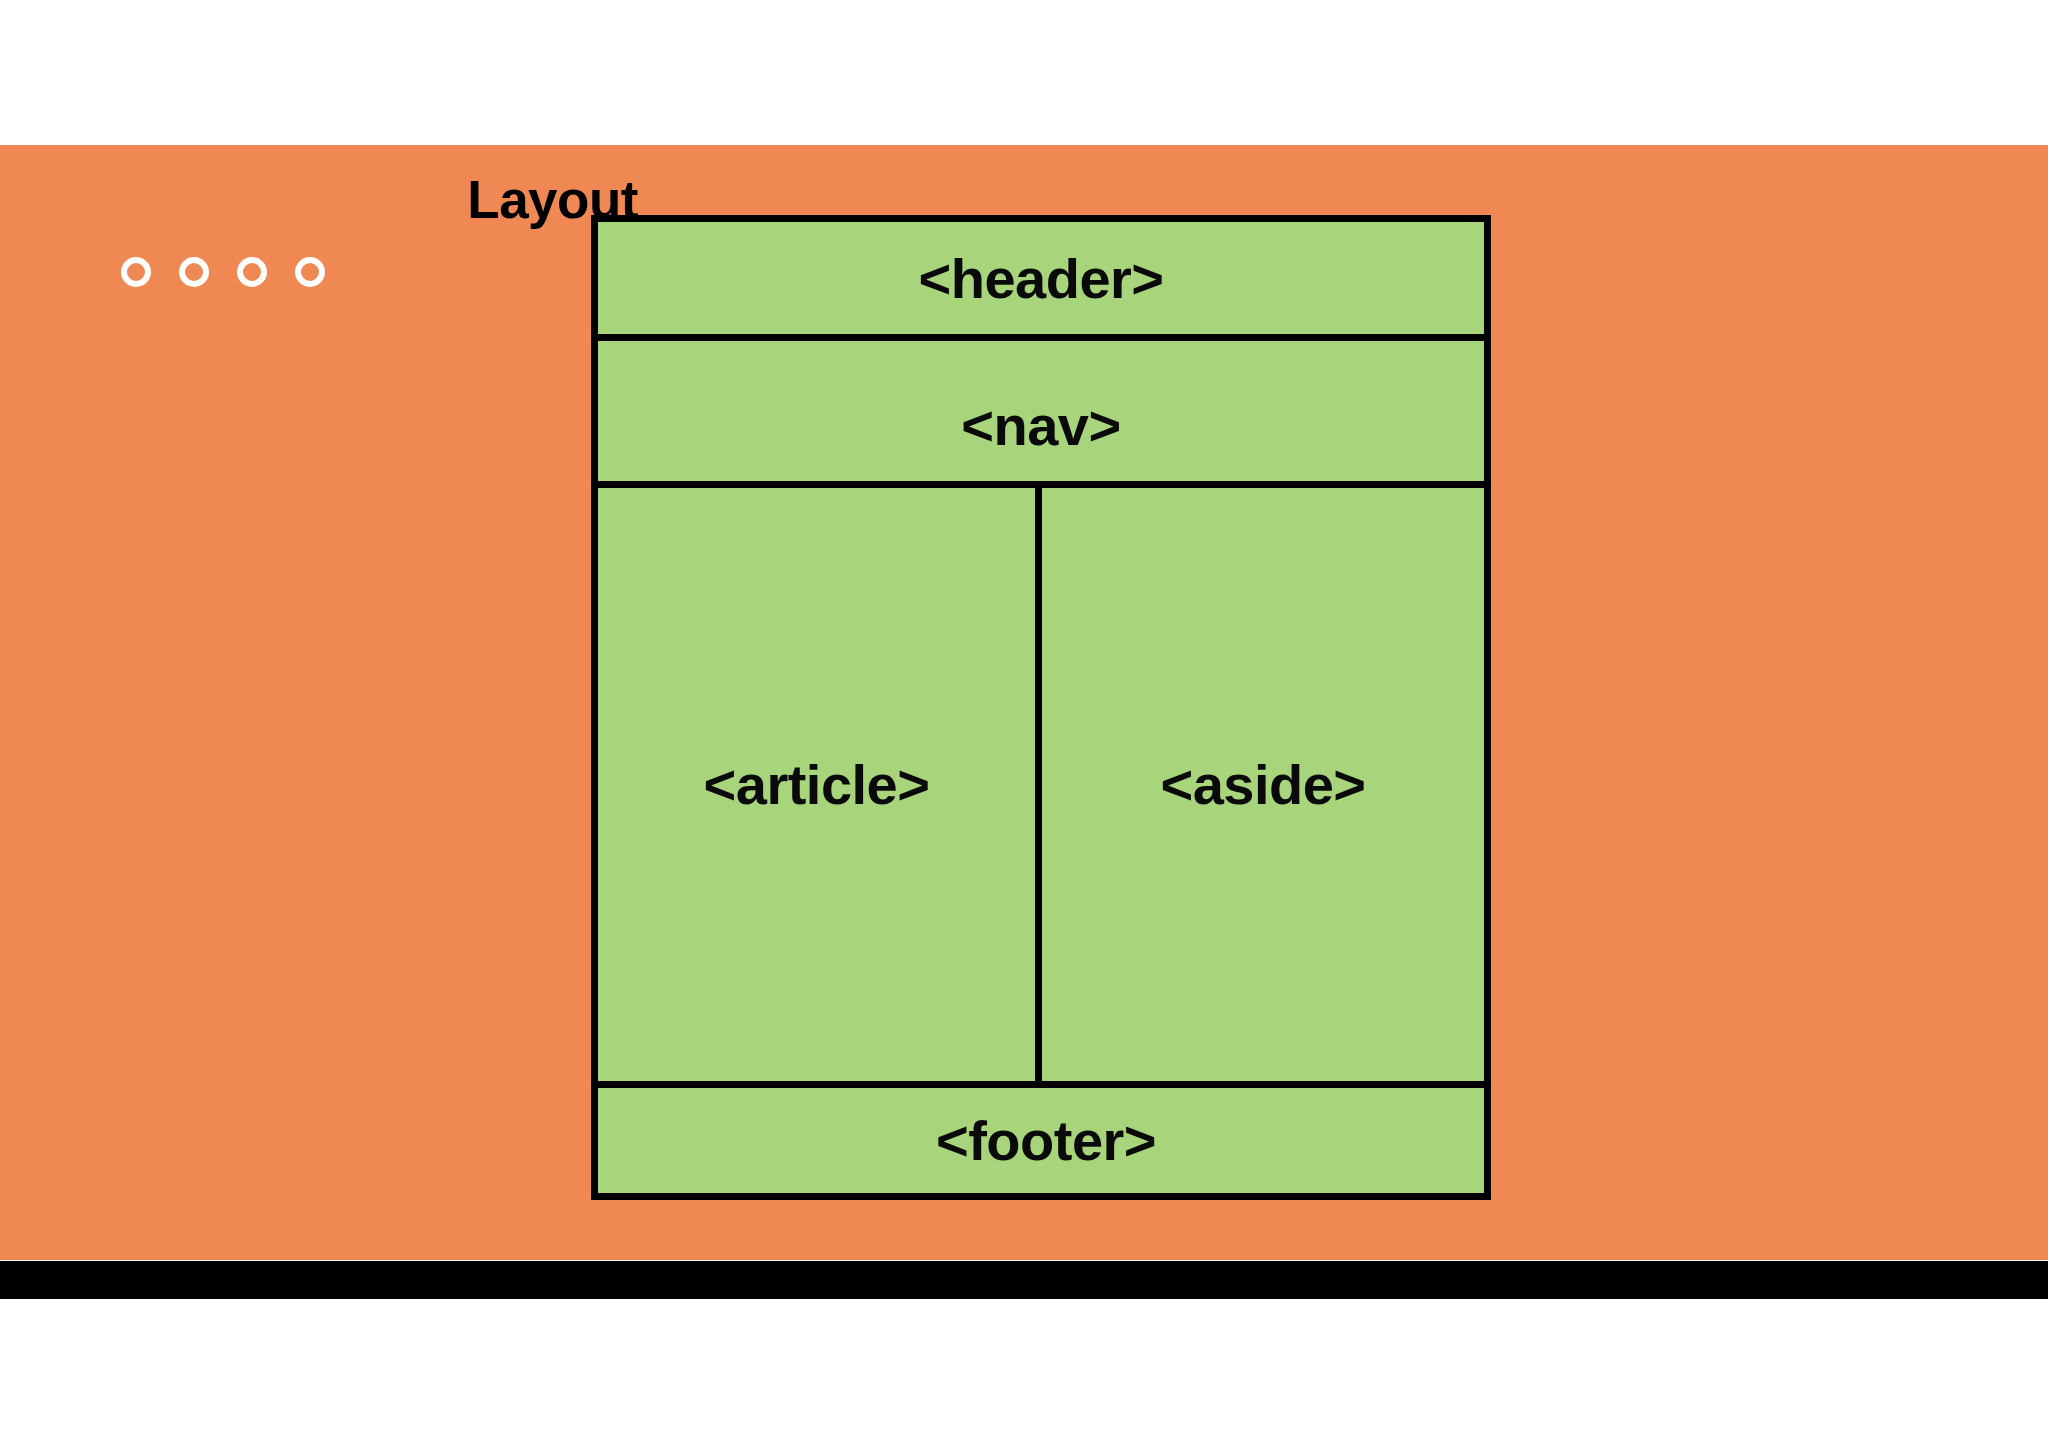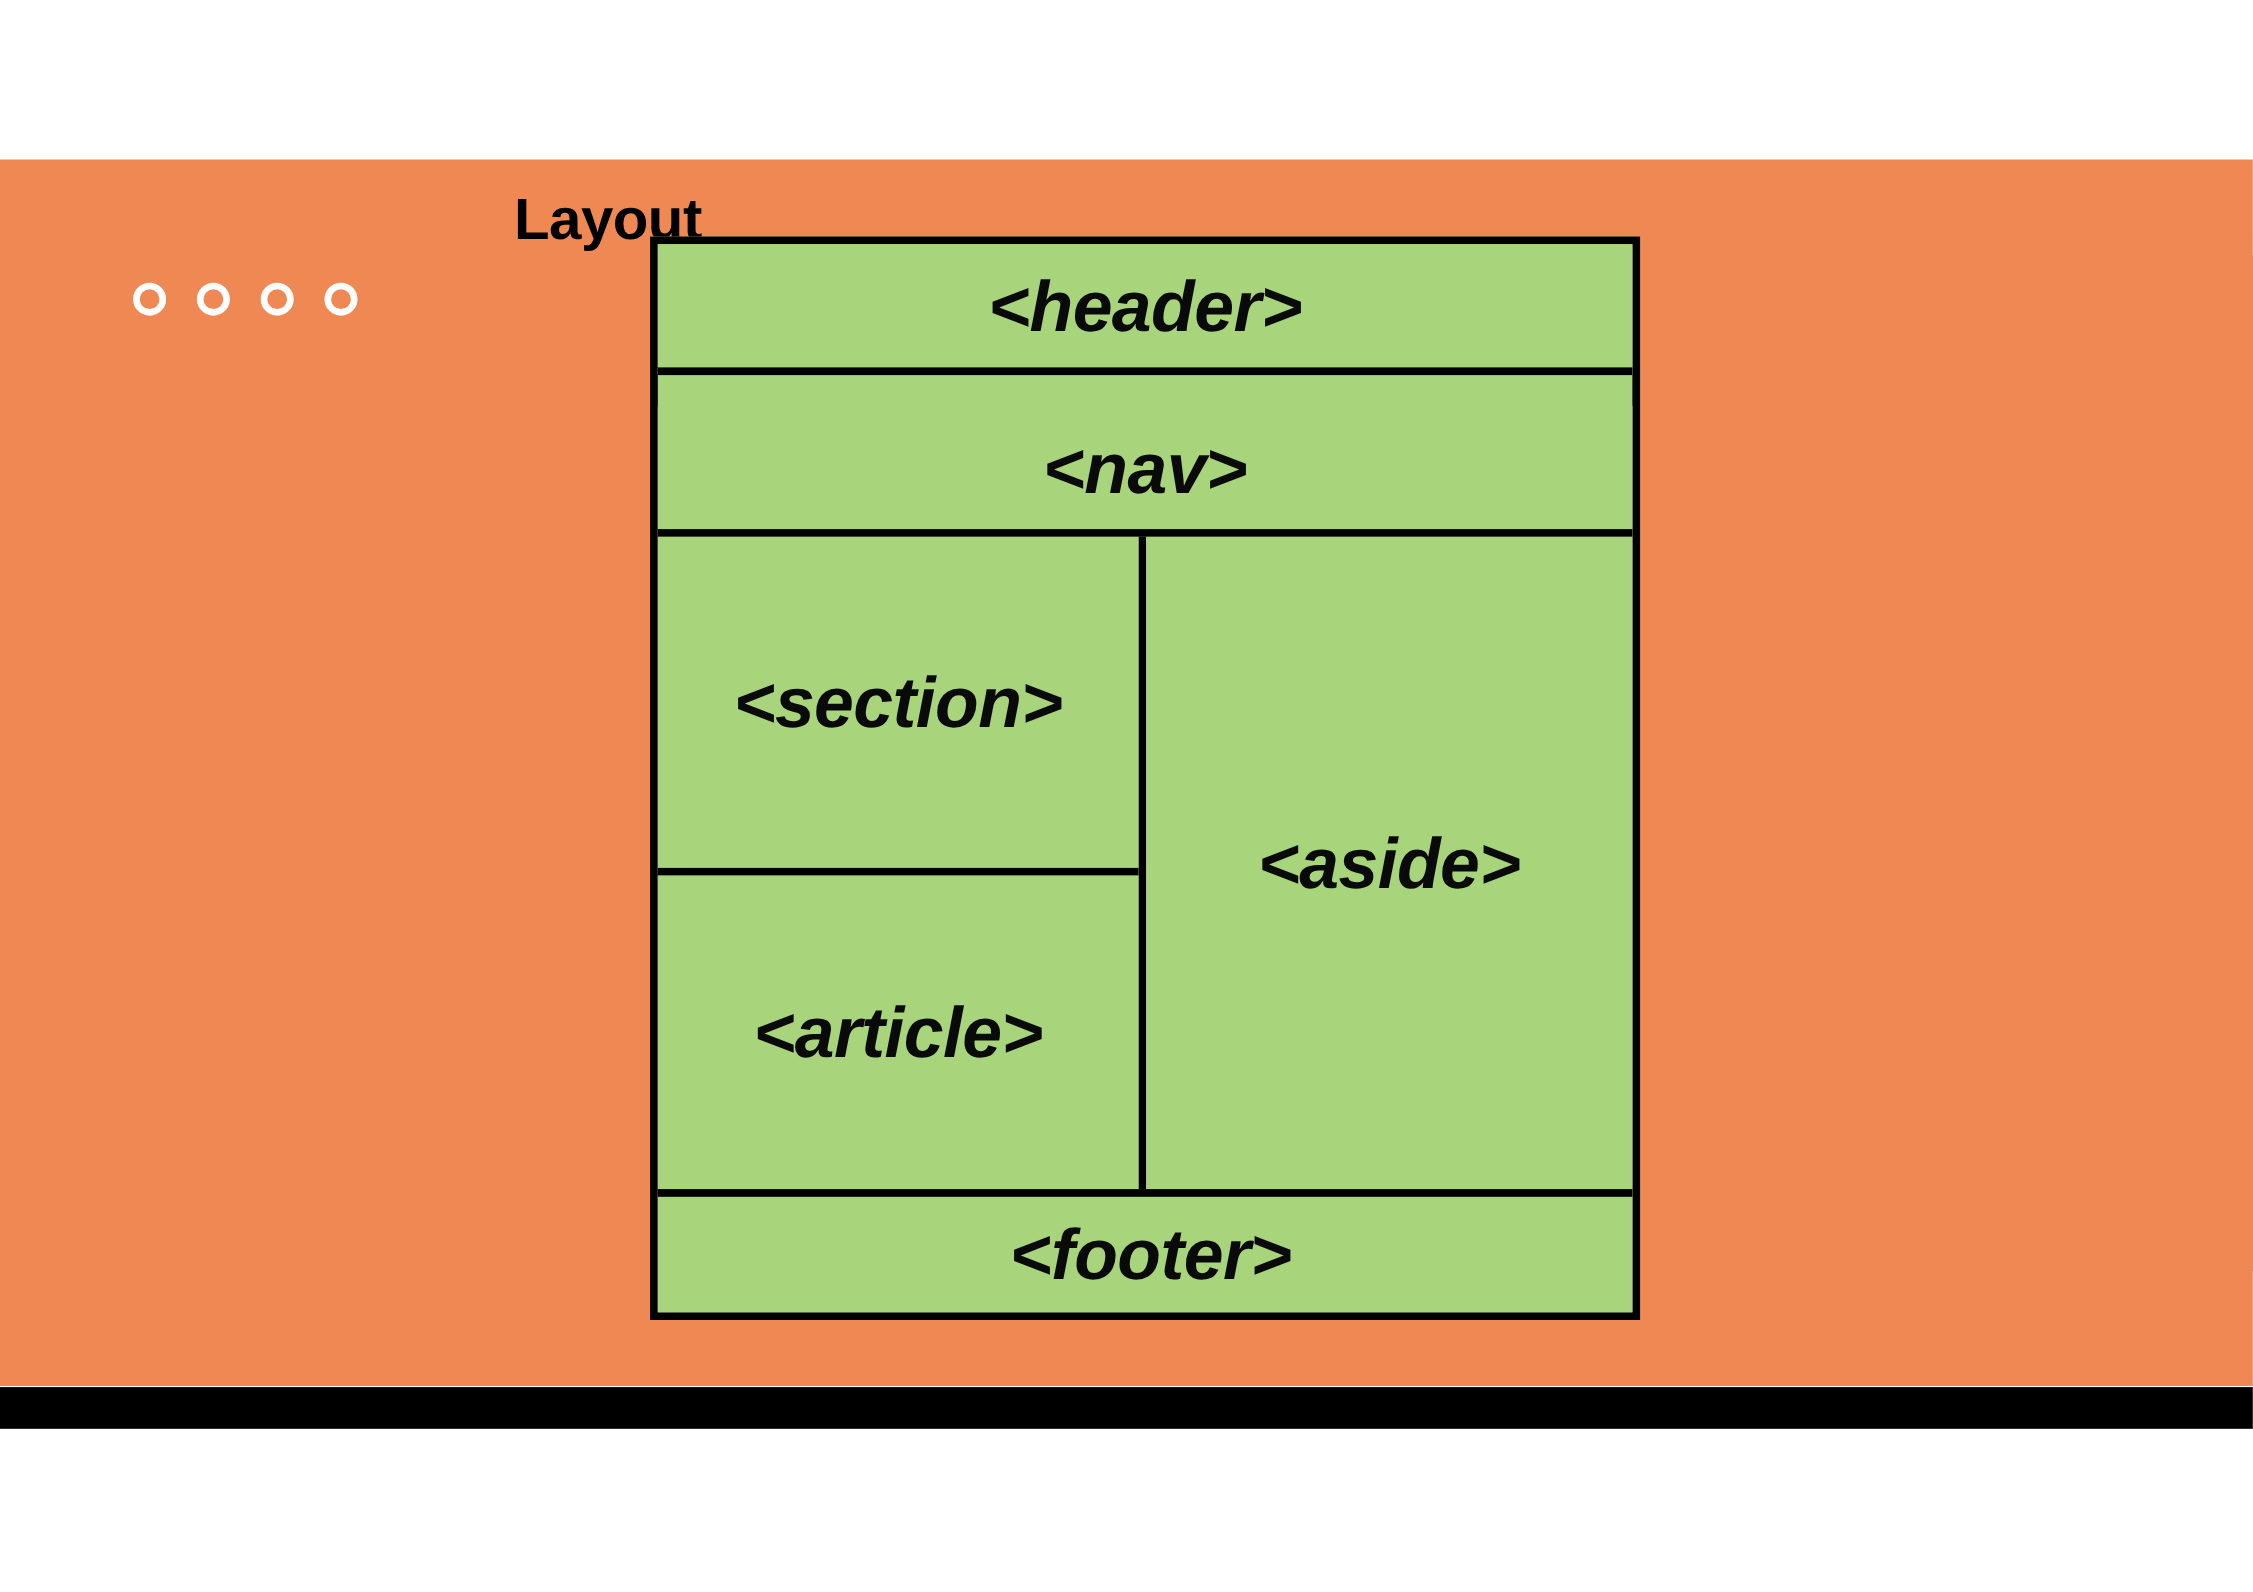--- a/index.html
+++ b/index.html
@@ -113,26 +113,25 @@
   .region {
     background: #a8d47b;
     display: flex;
     align-items: center;
     justify-content: center;
     box-sizing: border-box;
     position: relative;
   }
 
   .region-label {
-    font-size: 65px;
+    font-size: 56px;
     font-weight: bold;
     color: #0a0a0a;
     letter-spacing: -0.5px;
     white-space: nowrap;
-    font-style: italic;
   }
 
   
   #region-header {
     height: 119px;  
     border-bottom: 7px solid #000000;
     flex: 0 0 auto;
   }
 
   
@@ -211,23 +210,20 @@
       </div>
 
       <div class="region" id="region-nav">
         <span class="region-label">&lt;nav&gt;</span>
       </div>
 
       <div id="region-middle">
 
         <div id="middle-left-column">
 
-          <div class="region" id="region-section">
-            <span class="region-label">&lt;section&gt;</span>
-          </div>
 
           <div class="region" id="region-article">
             <span class="region-label">&lt;article&gt;</span>
           </div>
 
         </div>
 
         <div class="region" id="region-aside">
           <span class="region-label">&lt;aside&gt;</span>
         </div>

